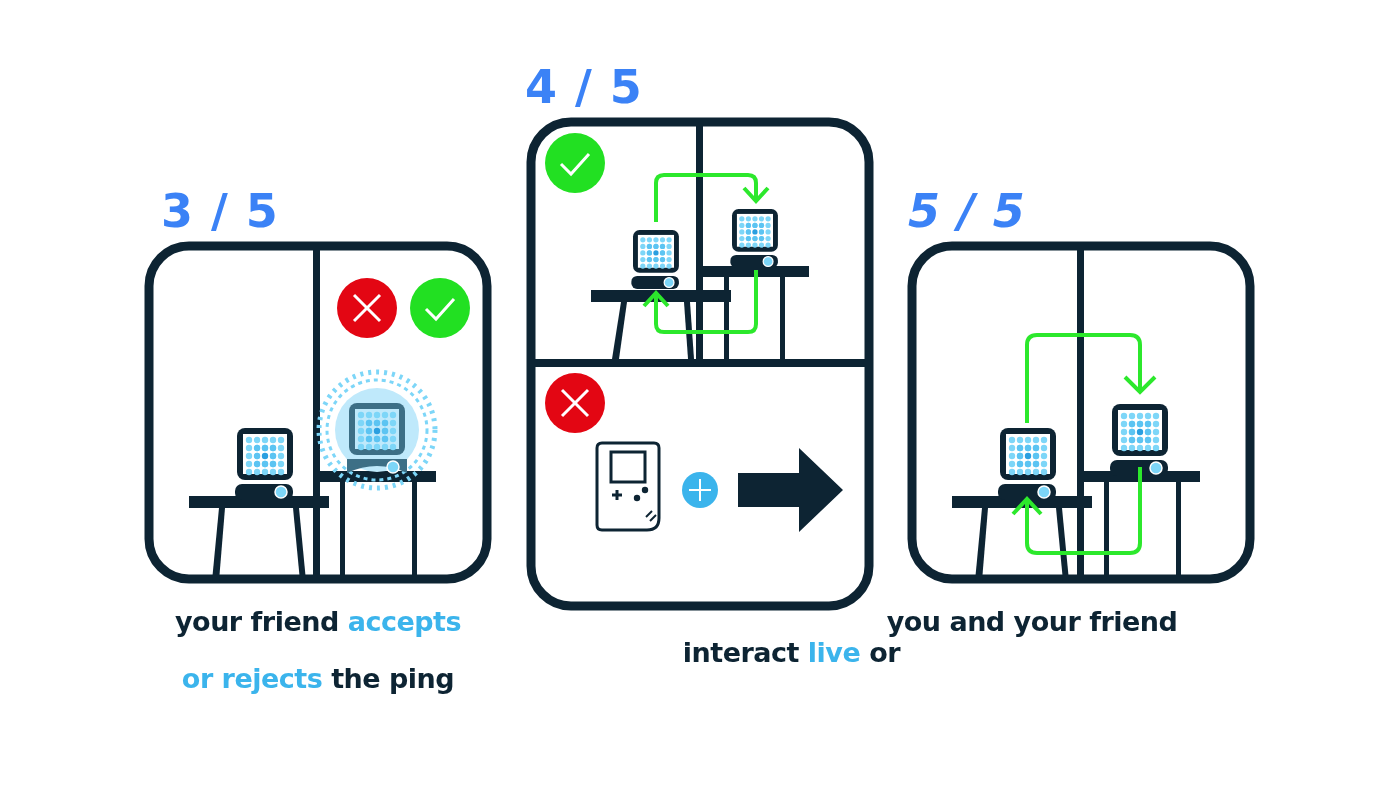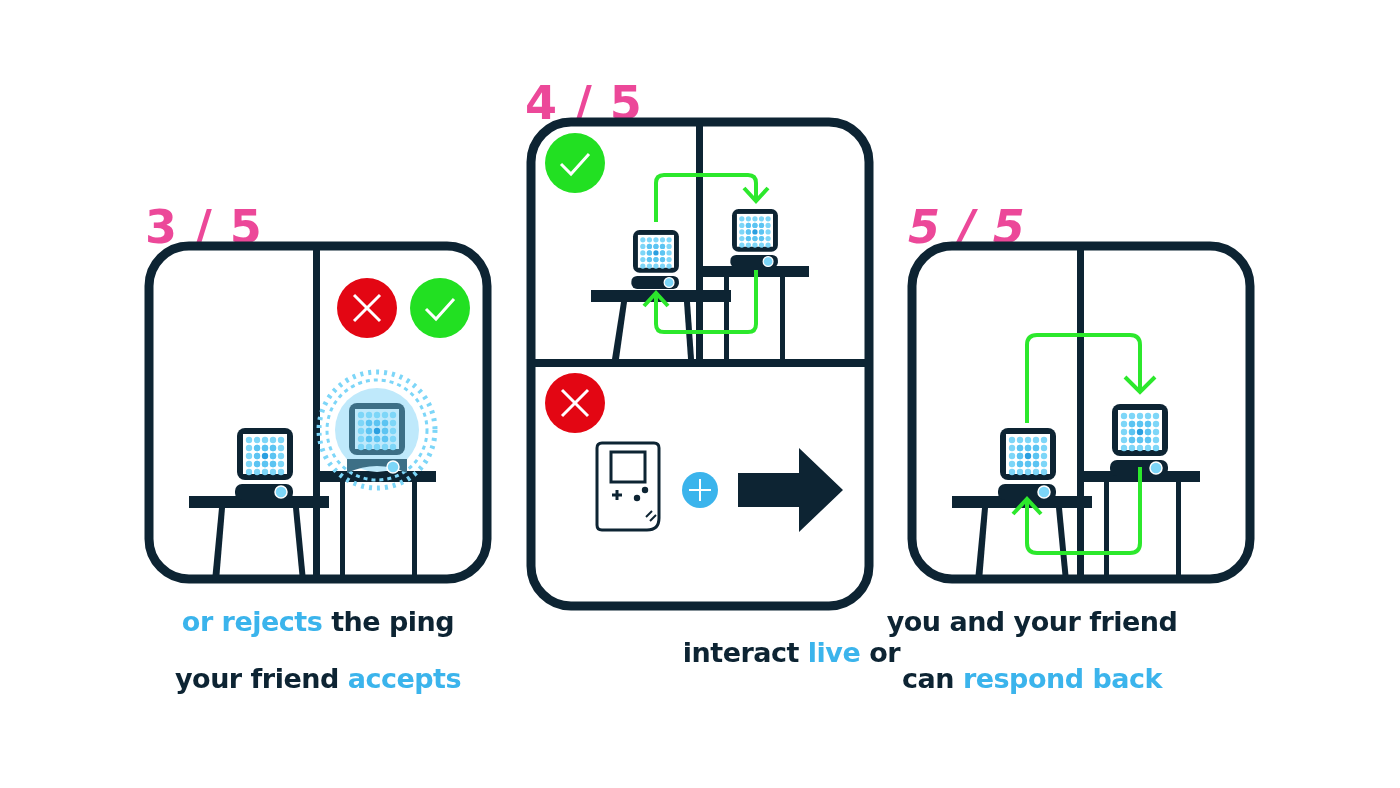--- a/index.html
+++ b/index.html
@@ -1,28 +1,28 @@
 <!DOCTYPE html>
 <html><head>
 <meta charset="utf-8">
 <style>
   html, body { margin: 0; padding: 0; background: #ffffff; }
   body { width: 1400px; height: 788px; position: relative; overflow: hidden;
          font-family: "DejaVu Sans", sans-serif; color: #0d2433; }
   .step-num { position: absolute; font-family: "DejaVu Sans", sans-serif; font-weight: bold;
-              font-size: 46px; color: #ec4899; letter-spacing: 1px; line-height: 1; margin-top: 16px; }
+              font-size: 46px; color: #3b82f6; letter-spacing: 1px; line-height: 1; }
   .caption { position: absolute; text-align: center; font-family: "DejaVu Sans", sans-serif;
              font-weight: bold; font-size: 27px; line-height: 57px; color: #0d2433; letter-spacing: -0.5px; }
   .caption .hl { color: #3bb4ec; }
   svg { position: absolute; left: 0; top: 0; }
 </style>
 </head>
 <body>
 
-<div class="step-num" style="left:145px; top:188px;">3 / 5</div>
+<div class="step-num" style="left:161px; top:188px;">3 / 5</div>
 <div class="step-num" style="left:525px; top:64px;">4 / 5</div>
 <div class="step-num" style="left:908px; top:188px;font-style:italic;">5 / 5</div>
 
 <svg width="1400" height="788" viewBox="0 0 1400 788">
   <defs>
 
     <g id="device">
       <rect x="0" y="0" width="56" height="52" rx="8" fill="#0d2433"></rect>
       <rect x="6" y="6" width="44" height="40" fill="#ffffff"></rect>
       <g id="leds">
@@ -172,22 +172,21 @@
     <g fill="none" stroke="#2ce82c" stroke-width="4">
       <path d="M1027,423 L1027,345 Q1027,335 1037,335 L1130,335 Q1140,335 1140,345 L1140,390"></path>
       <polyline points="1125,377 1140,392 1155,377"></polyline>
       <path d="M1140,467 L1140,543 Q1140,553 1130,553 L1037,553 Q1027,553 1027,543 L1027,500"></path>
       <polyline points="1013,514 1027,499 1041,514"></polyline>
     </g>
   </g>
 </svg>
 
 <div class="caption" style="left:118px; top:593px; width:400px;">
+  <div><span>your friend </span><span class="hl">accepts</span></div>
   <div><span class="hl">or rejects</span><span> the ping</span></div>
-  <div><span>your friend </span><span class="hl">accepts</span></div>
 </div>
 <div class="caption" style="left:500px; top:624px; width:400px;text-align:right;">
   <div><span>interact </span><span class="hl">live</span><span> or</span></div>
 </div>
 <div class="caption" style="left:832px; top:593px; width:400px;">
   <div><span>you and your friend</span></div>
-  <div><span>can </span><span class="hl">respond back</span></div>
 </div>
 
 </body></html>

